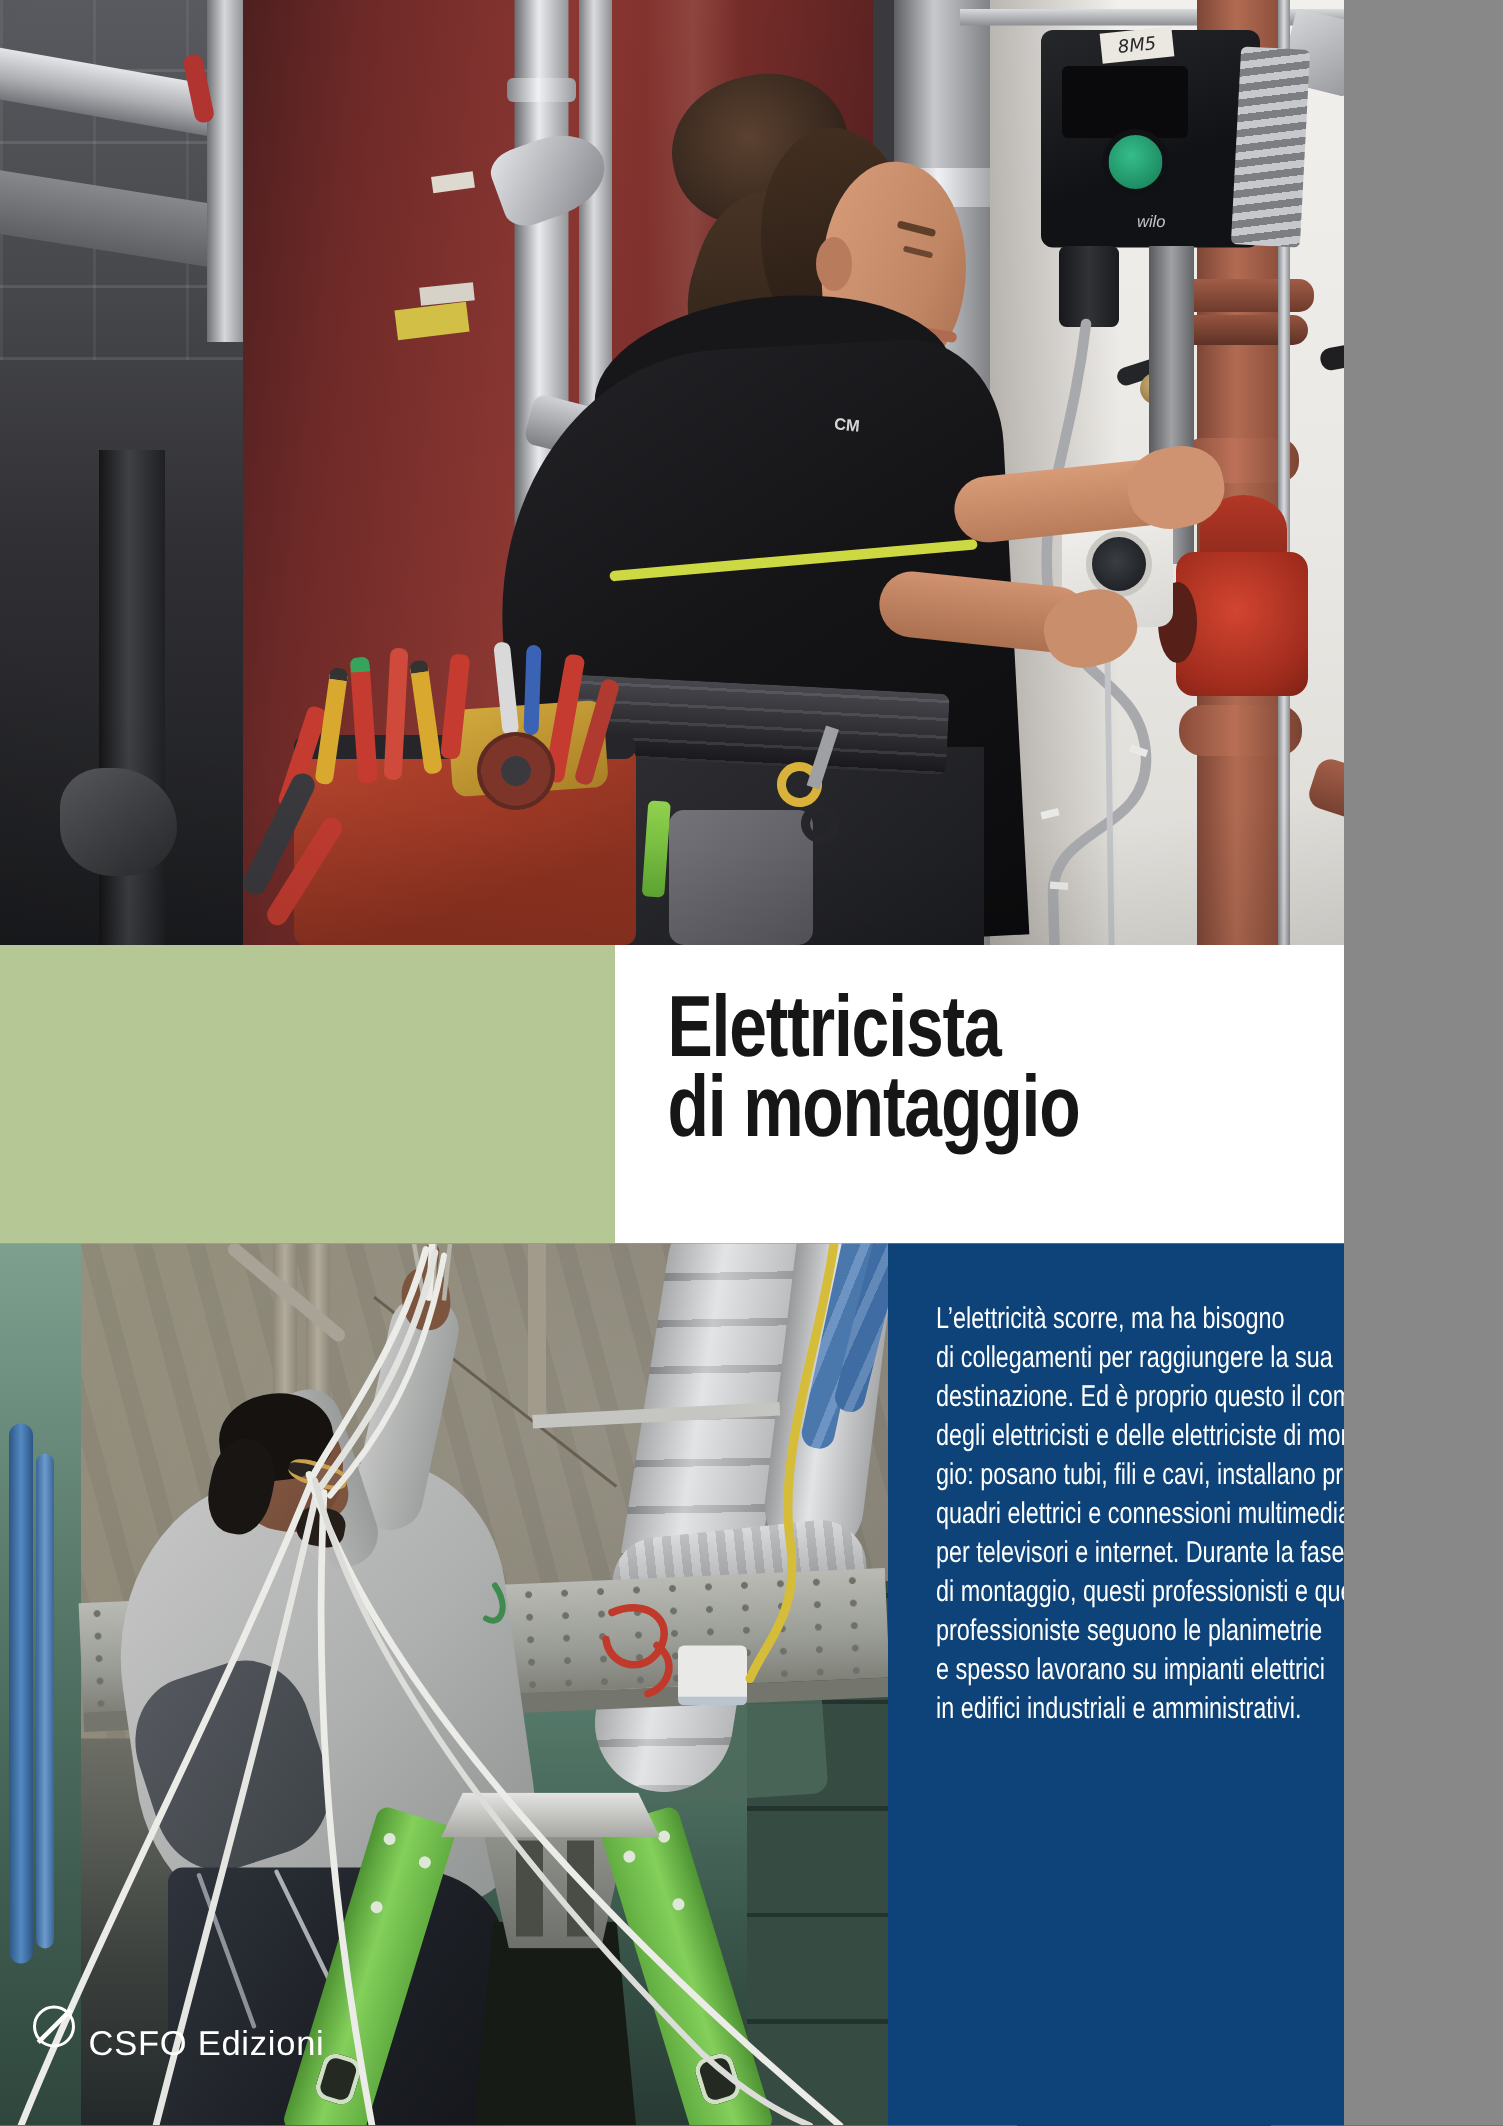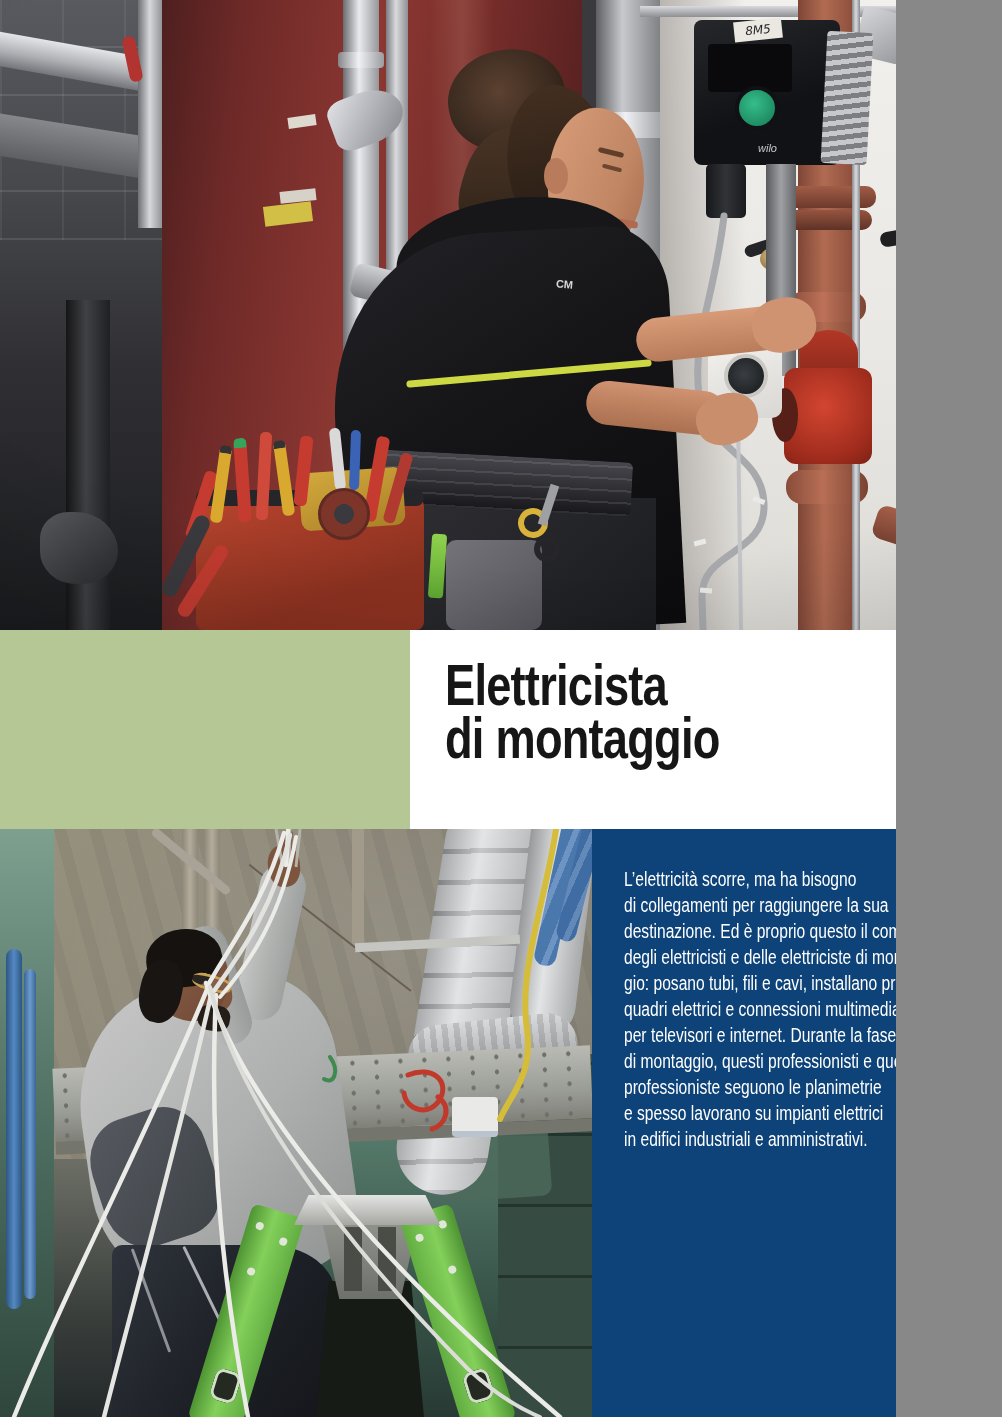--- a/index.html
+++ b/index.html
@@ -368,20 +368,26 @@
       <path d="M208 158 C150 300 70 450 14 588" stroke="#ebebe8" stroke-width="4.5" fill="none" stroke-linecap="round"></path>
       <path d="M212 162 C176 320 134 470 104 588" stroke="#e5e5e2" stroke-width="4.5" fill="none" stroke-linecap="round"></path>
       <path d="M216 166 C208 330 226 470 248 588" stroke="#ebebe8" stroke-width="4.5" fill="none" stroke-linecap="round"></path>
       <path d="M206 154 C252 300 420 470 560 588" stroke="#ebebe8" stroke-width="4.5" fill="none" stroke-linecap="round"></path>
       <path d="M210 158 C240 280 350 420 468 540 C492 562 516 578 540 588" stroke="#dcdcd9" stroke-width="4" fill="none" stroke-linecap="round"></path>
       <path d="M556 0 C546 70 518 140 527 200 C533 248 510 266 500 290" stroke="#d6bd39" stroke-width="6" fill="none" stroke-linecap="round"></path>
       <path d="M408 246 C432 236 450 252 440 270 C430 288 406 282 404 264" stroke="#c0392b" stroke-width="5" fill="none" stroke-linecap="round"></path>
       <path d="M438 268 C452 278 446 296 432 300" stroke="#c0392b" stroke-width="5" fill="none" stroke-linecap="round"></path>
       <path d="M330 228 C340 242 334 256 324 250" stroke="#3e8a4f" stroke-width="4" fill="none" stroke-linecap="round"></path>
     </svg>
+    <div class="a logo">
+      <span class="logo-mark">
+          <span class="logo-needle"></span>
+        </span>
+      <span class="logo-text">CSFO Edizioni</span>
+    </div>
   </div>
 
   <div class="a info">
     <div class="info-text">L’elettricità scorre, ma ha bisogno
 di collegamenti per raggiungere la sua
 destinazione. Ed è proprio questo il compito
 degli elettricisti e delle elettriciste di montag-
 gio: posano tubi, fili e cavi, installano prese,
 quadri elettrici e connessioni multimediali
 per televisori e internet. Durante la fase

